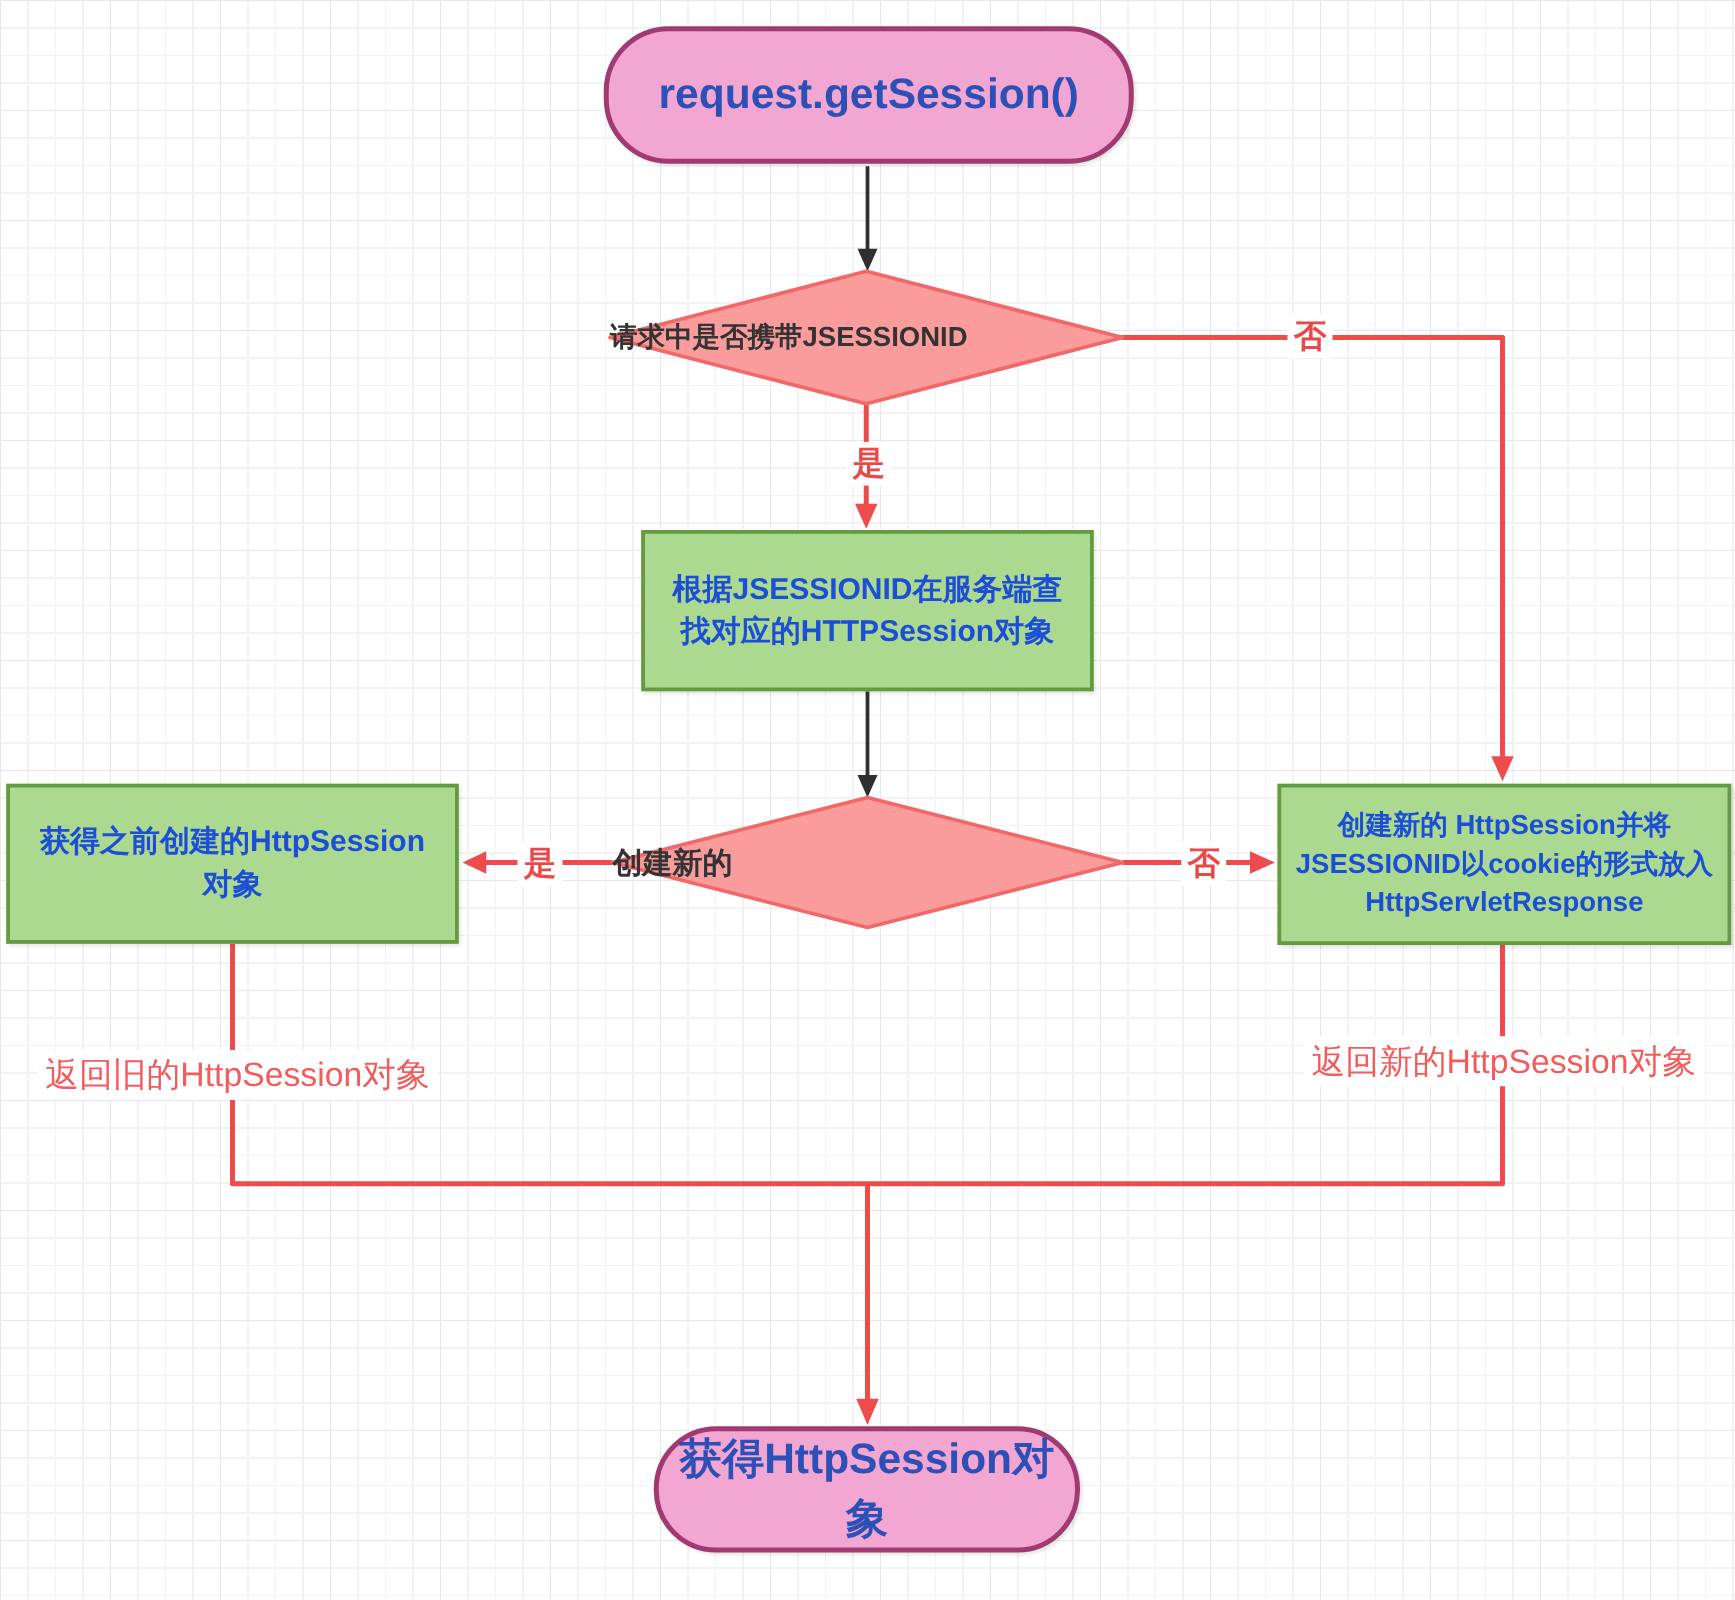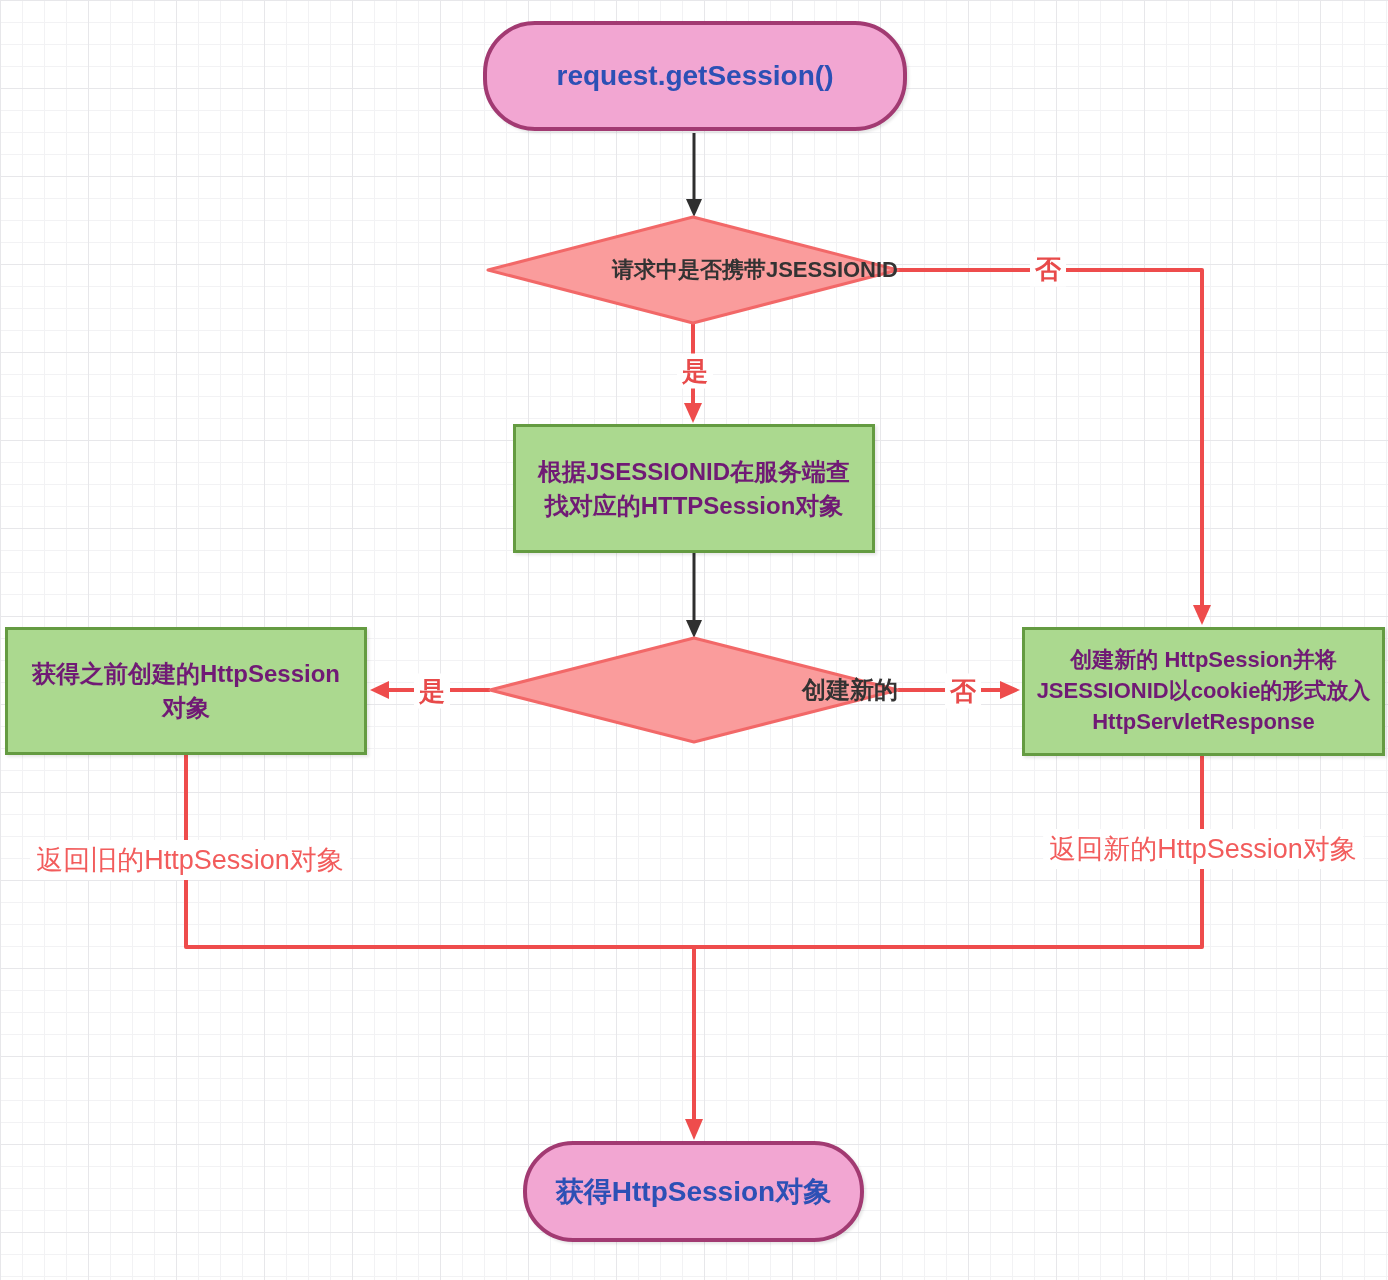--- a/index.html
+++ b/index.html
@@ -26,32 +26,32 @@
     box-sizing: border-box;
     display: flex; align-items: center; justify-content: center;
     text-align: center;
     font-weight: bold;
     line-height: 1.4;
   }
   .terminator {
     background: #f2a6d2;
     border: 4px solid #a23a72;
     color: #2c50b5;
-    font-size: 28px;
+    font-size: 34px;
     box-shadow: 2px 2px 3px rgba(0,0,0,0.10);
   }
   .process {
     background: #abd98f;
     border: 3px solid #649b41;
-    color: #701a75;
+    color: #1d4ed8;
     box-shadow: 2px 2px 3px rgba(0,0,0,0.10);
   }
   .diamond-label {
     position: absolute;
-    display: flex; align-items: center; justify-content: flex-end;
+    display: flex; align-items: center; justify-content: flex-start;
     text-align: center;
     font-weight: bold;
     color: #333333;
   }
   .edge-label {
     position: absolute;
     transform: translate(-50%, -50%);
     background: #ffffff;
     padding: 0 5px;
     color: #e84a4a;

